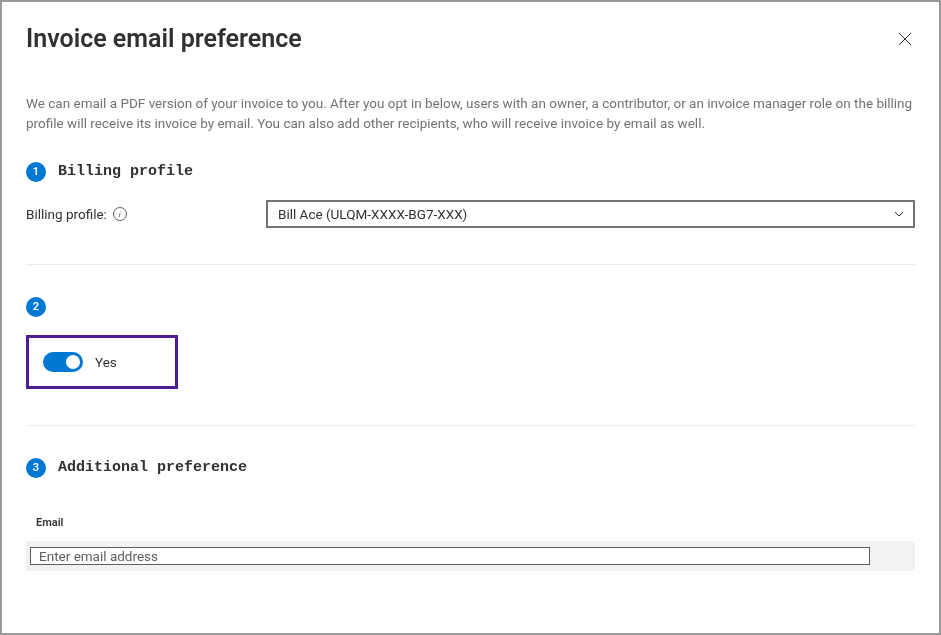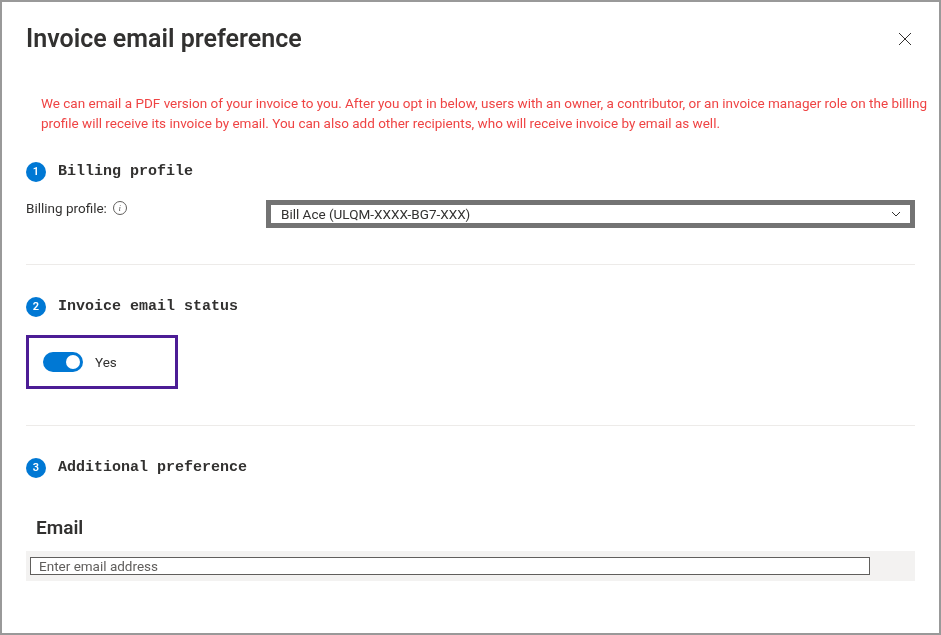--- a/index.html
+++ b/index.html
@@ -38,22 +38,21 @@
       color: #323130;
     }
     .close-btn svg {
       width: 14px;
       height: 14px;
     }
     .description {
       padding: 32px 8px 20px 24px;
       font-size: 13.5px;
       line-height: 1.5;
-      color: #ef4444;
-      margin-left: 15px;
+      color: #737373;
     }
     .section {
       padding: 8px 24px;
     }
     .section-header {
       display: flex;
       align-items: center;
       gap: 12px;
       margin-bottom: 18px;
     }
@@ -71,21 +70,21 @@
       flex-shrink: 0;
     }
     .section-title {
       font-size: 15px;
       font-weight: 600;
       color: #323130;
       font-family: Liberation Mono, monospace;
     }
     .field-row {
       display: flex;
-      align-items: flex-start;
+      align-items: center;
       gap: 8px;
     }
     .field-label-wrap {
       display: flex;
       align-items: center;
       gap: 6px;
       width: 232px;
       flex-shrink: 0;
       font-size: 13.5px;
       color: #323130;
@@ -99,21 +98,21 @@
       align-items: center;
       justify-content: center;
       font-size: 9px;
       color: #605e5c;
       font-style: italic;
       font-family: Georgia, serif;
     }
     .dropdown {
       flex: 1;
       height: 28px;
-      border: 5px solid #737373;
+      border: 2px solid #737373;
       display: flex;
       align-items: center;
       justify-content: space-between;
       padding: 0 8px 0 10px;
       font-size: 13.5px;
       color: #323130;
       cursor: pointer;
       background: #fff;
     }
     .chevron-down {
@@ -160,21 +159,21 @@
       background: #fff;
     }
     .toggle-text {
       font-size: 13.5px;
       color: #323130;
     }
     .email-section {
       padding: 0 24px;
     }
     .email-label {
-      font-size: 19px;
+      font-size: 11px;
       font-weight: 600;
       color: #323130;
       padding: 12px 0 12px 10px;
     }
     .email-row {
       display: flex;
       align-items: stretch;
       background: #f3f2f1;
       padding: 6px 0 6px 4px;
     }
@@ -224,21 +223,20 @@
       </svg>
     </div>
   </div>
 </div>
 
 <div class="divider"></div>
 
 <div class="section">
   <div class="section-header">
     <div class="step-num">2</div>
-    <div class="section-title">Invoice email status</div>
   </div>
   <div class="toggle-row">
     <div class="highlight-box">
       <div class="toggle">
         <div class="toggle-knob"></div>
       </div>
       <span class="toggle-text">Yes</span>
     </div>
   </div>
 </div>

